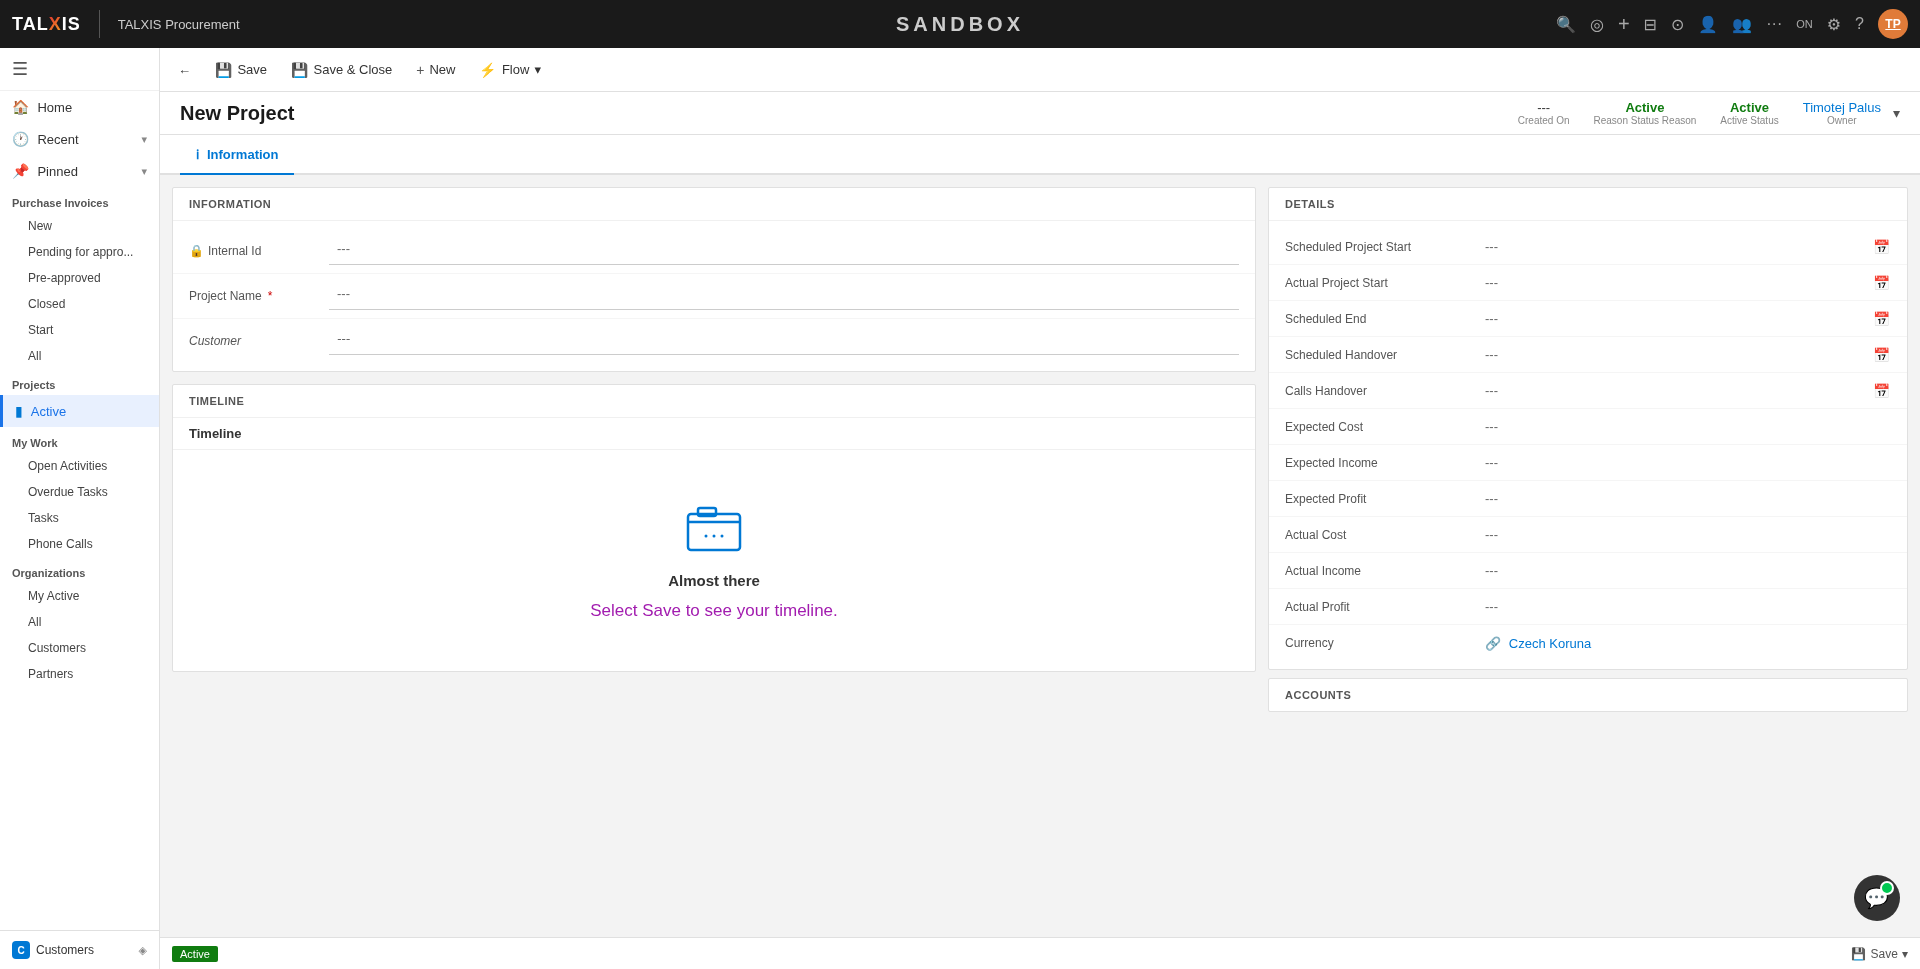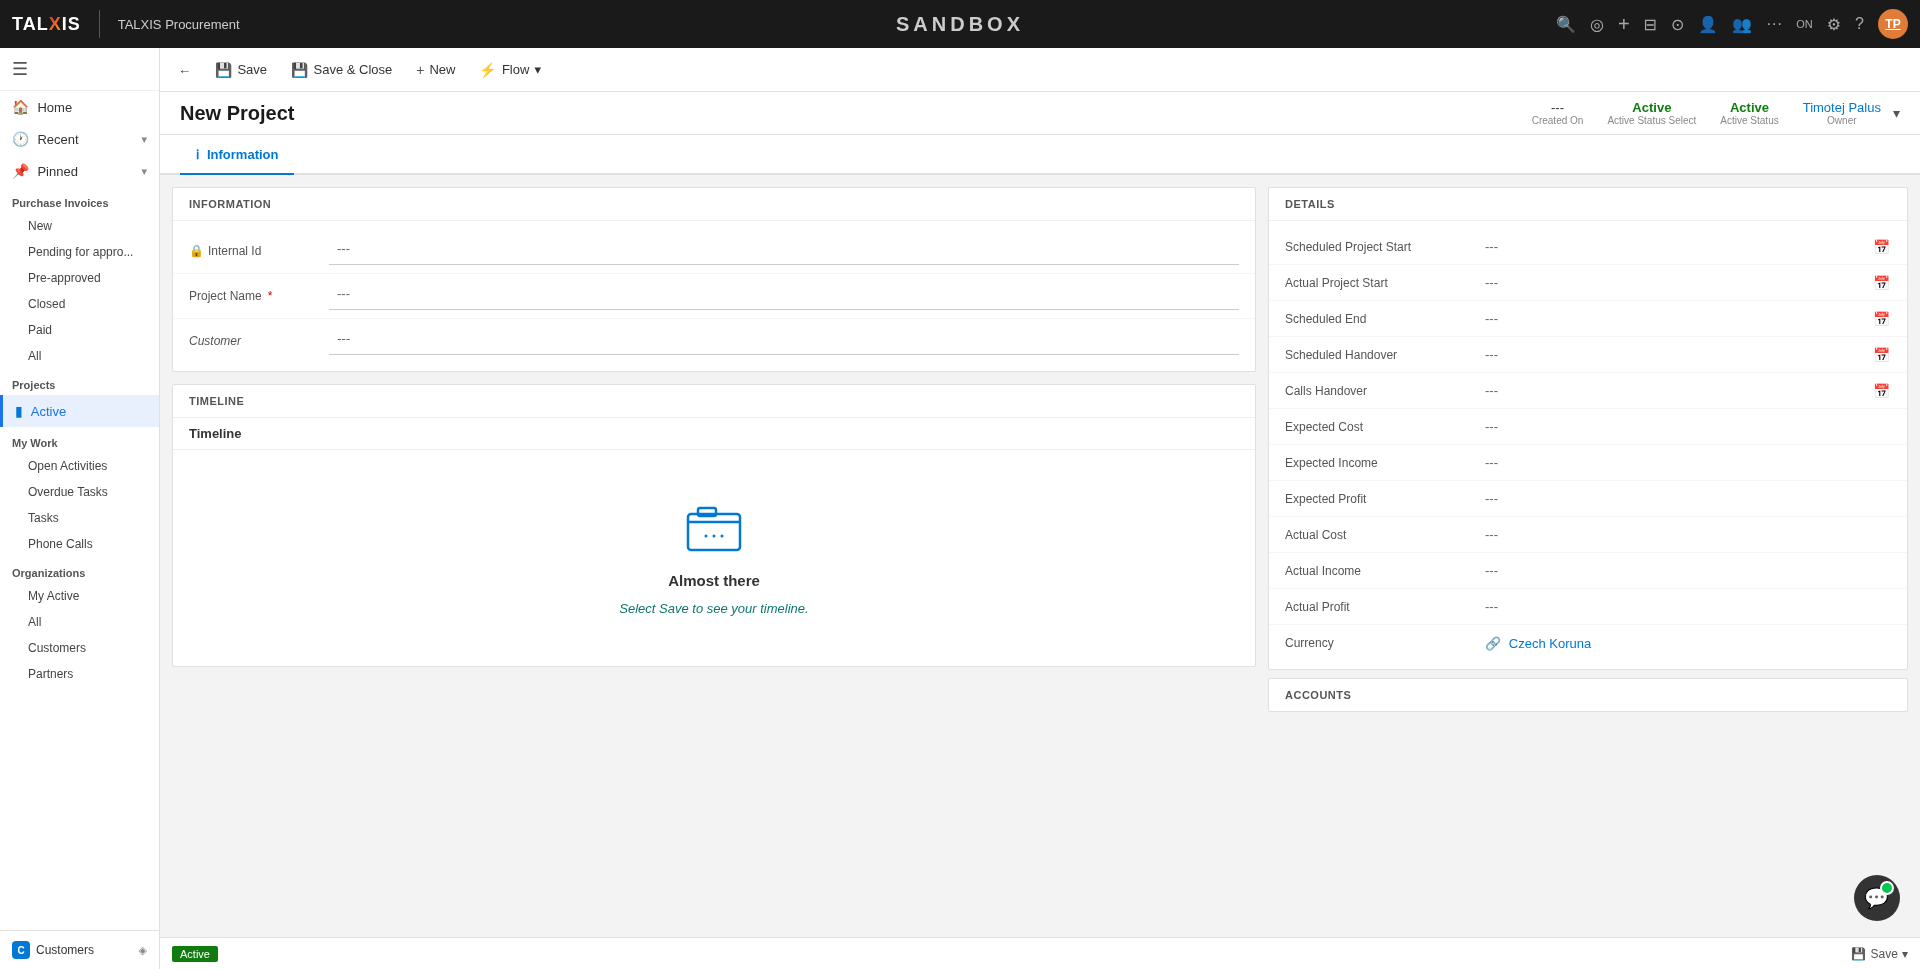--- a/index.html
+++ b/index.html
@@ -353,23 +353,22 @@
       width: 60px;
       height: 60px;
       color: #0078d4;
     }
     .timeline-empty-title {
       font-size: 15px;
       font-weight: 700;
       color: #333;
     }
     .timeline-empty-sub {
-      font-size: 13px;
-      color: #0f766e;
-      font-style: italic;
+      font-size: 17px;
+      color: #a21caf;
     }
 
     
     .accounts-section {
       background: #fff;
       border: 1px solid #e0e0e0;
       border-radius: 2px;
     }
     .accounts-header {
       padding: 10px 16px;
@@ -474,21 +473,21 @@
       <span class="icon">📌</span>
       <span>Pinned</span>
       <span class="sidebar-chevron">▾</span>
     </div>
 
     <div class="sidebar-section-label">Purchase Invoices</div>
     <div class="sidebar-sub-item">New</div>
     <div class="sidebar-sub-item">Pending for appro...</div>
     <div class="sidebar-sub-item">Pre-approved</div>
     <div class="sidebar-sub-item">Closed</div>
-    <div class="sidebar-sub-item">Paid</div>
+    <div class="sidebar-sub-item">Start</div>
     <div class="sidebar-sub-item">All</div>
 
     <div class="sidebar-section-label">Projects</div>
     <div class="sidebar-item active">
       <span class="icon" style="color:#0078d4;">▮</span>
       <span>Active</span>
     </div>
 
     <div class="sidebar-section-label">My Work</div>
     <div class="sidebar-sub-item">Open Activities</div>
@@ -540,21 +539,21 @@
 
     <div class="page-header">
       <span class="page-title">New Project</span>
       <div class="page-header-meta">
         <div class="meta-item">
           <div class="meta-value">---</div>
           <div class="meta-label">Created On</div>
         </div>
         <div class="meta-item">
           <div class="meta-value active-green">Active</div>
-          <div class="meta-label">Active Status Select</div>
+          <div class="meta-label">Reason Status Reason</div>
         </div>
         <div class="meta-item">
           <div class="meta-value active-green">Active</div>
           <div class="meta-label">Active Status</div>
         </div>
         <div class="meta-item">
           <div class="meta-value blue">Timotej Palus</div>
           <div class="meta-label">Owner</div>
         </div>
       </div>

